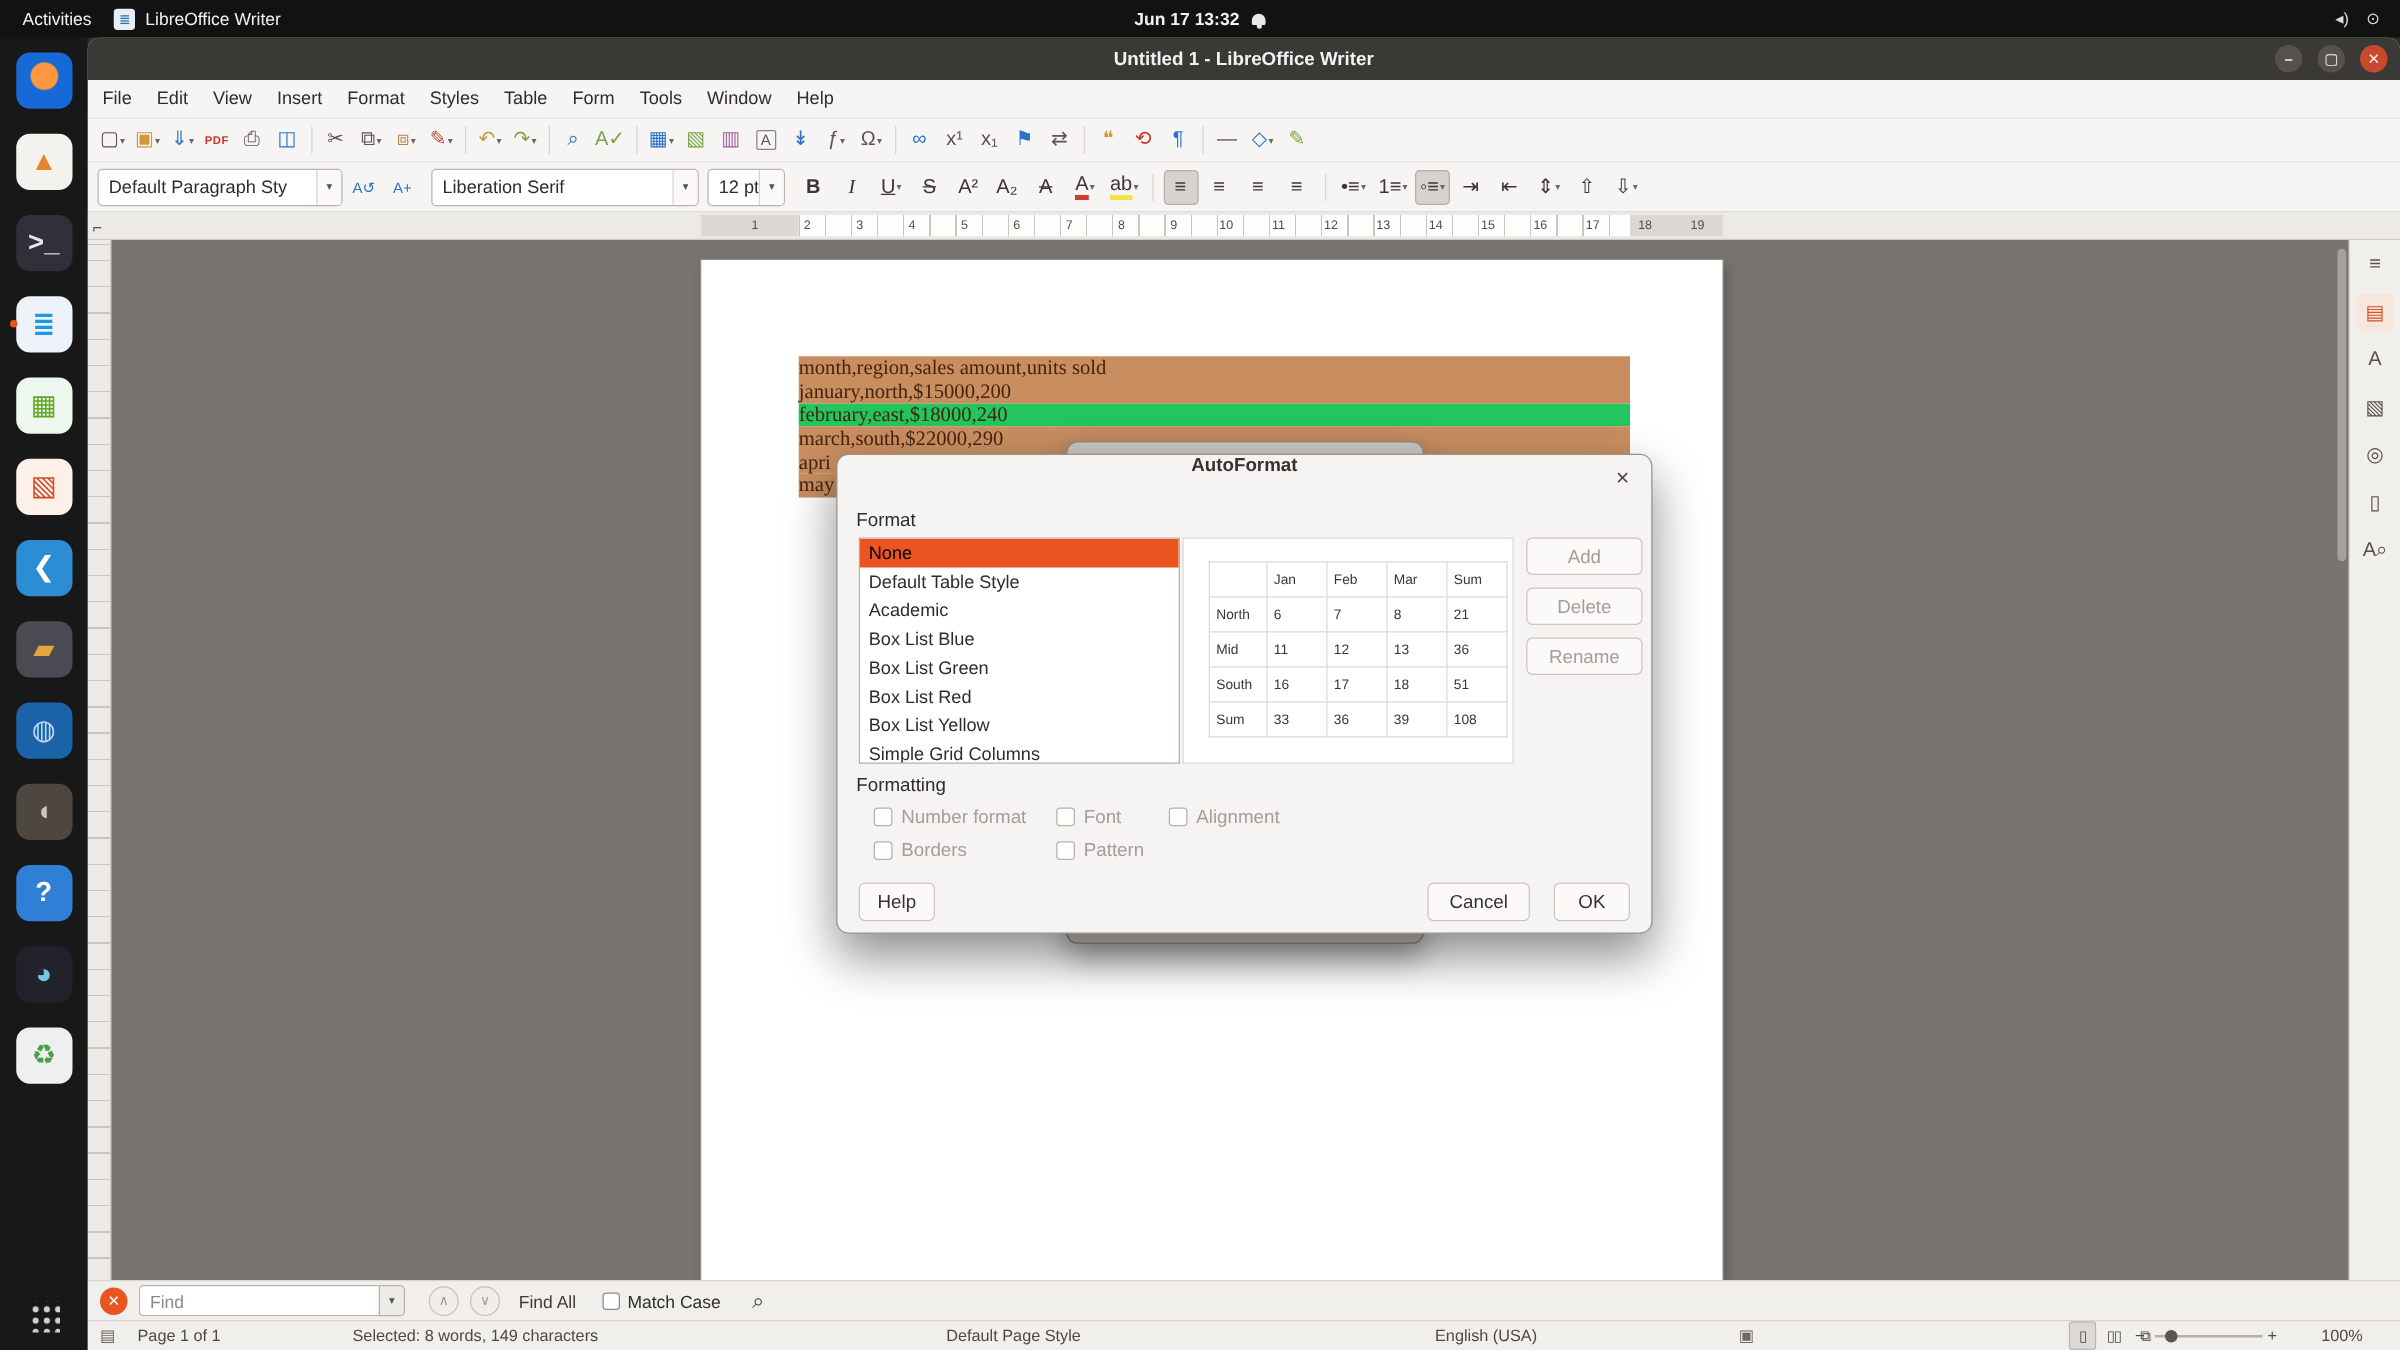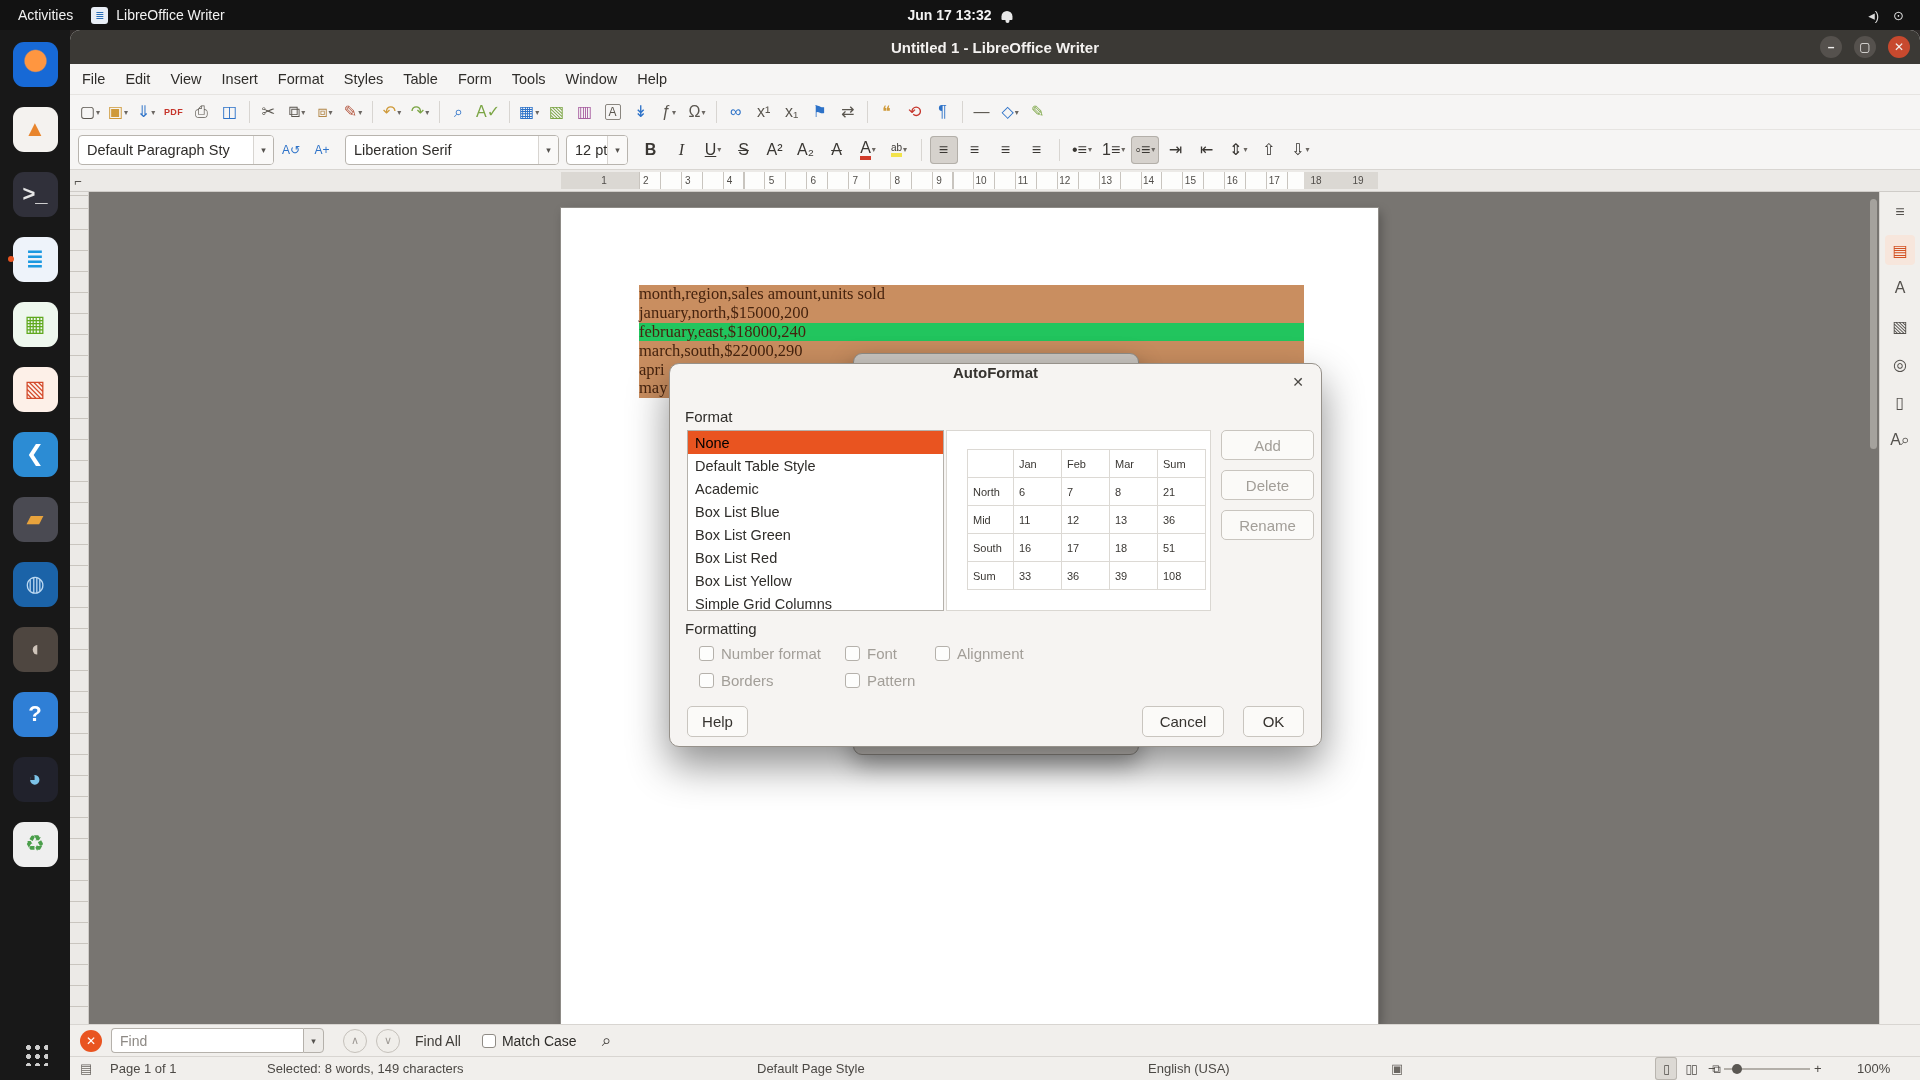--- a/index.html
+++ b/index.html
@@ -50,21 +50,21 @@
 .combo.font{width:214px;margin-left:6px}
 .combo.size{width:62px;margin-left:4px}
 .fbtn{height:28px;min-width:28px;padding:0 3px;display:flex;align-items:center;justify-content:center;border-radius:4px;font-size:16px;color:#3a3733}
 .fbtn .g{line-height:1;white-space:nowrap;font-size:16px}
 .fbtn.bold .g{font-weight:700}
 .fbtn.italic .g{font-style:italic;font-family:"Liberation Serif","DejaVu Serif",serif}
 .fbtn.underline .g{text-decoration:underline}
 .fbtn.strike .g,.fbtn.struck .g{text-decoration:line-through}
 .fbtn.active{background:#d6d2cd;box-shadow:inset 0 0 0 1px #b3afa9}
 .fbtn.colorbar-red .g{border-bottom:4px solid #d03b2a}
-.fbtn.highlight .g{border-bottom:4px solid #f2e34c;font-size:10px}
+.fbtn.highlight .g{border-bottom:4px solid #f2e34c;font-size:16px}
 
 
 .rulerbar{height:22px;background:#eceae7;position:relative;border-bottom:1px solid #cfccc8;flex:0 0 auto}
 .tabsel{position:absolute;left:4px;top:0;height:22px;display:flex;align-items:center;font-size:13px;color:#55524e}
 .ruler-page{position:absolute;left:491px;width:817px;top:2px;bottom:2px;background:#dbd8d3}
 .ruler-text{position:absolute;left:569px;width:665px;top:2px;bottom:2px;background:#fdfdfc;background-image:repeating-linear-gradient(90deg,#c9c5bf 0 1px,transparent 1px 20.9px)}
 .ruler-nums{position:absolute;left:513px;top:0;height:22px;display:flex}
 .ruler-nums span{width:41.9px;text-align:center;font-size:10px;line-height:22px;color:#504d49}
 
 
@@ -679,21 +679,21 @@
     <div class="fb-cb">
       <span class="box"></span>
       <span class="cblabel">Match Case</span>
     </div>
     <span class="fb-far">⌕</span>
   </div>
 
   <div class="statusbar">
     <span class="st st-icon" style="left:10px">▤</span>
     <span class="st" style="left:40px">Page 1 of 1</span>
-    <span class="st" style="left:197px">Selected: 8 words, 149 characters</span>
+    <span class="st" style="left:212px">Selected: 8 words, 149 characters</span>
     <span class="st" style="left:687px">Default Page Style</span>
     <span class="st" style="left:1078px">English (USA)</span>
     <span class="st st-icon" style="left:1321px">▣</span>
     <span class="st" style="left:1585px;gap:3px">
 
     <span class="st view-icon active" style="position:static">▯</span>
         <span class="st view-icon" style="position:static">▯▯</span>
         <span class="st view-icon" style="position:static">⧉</span>
       </span>
     <span class="st" style="left:1638px">−</span>

